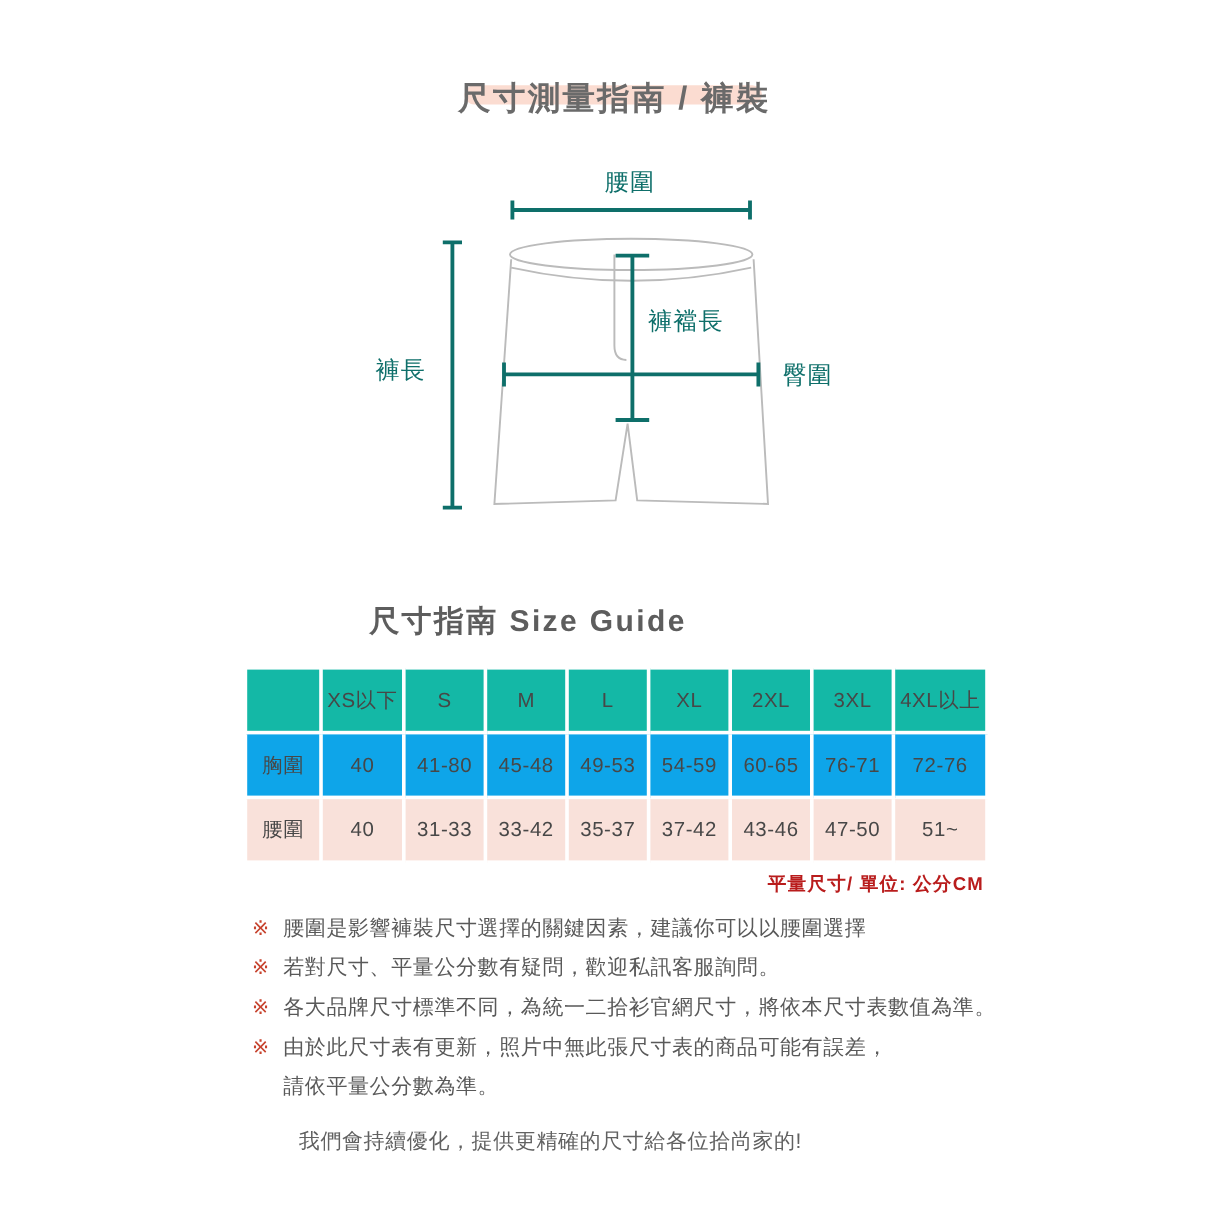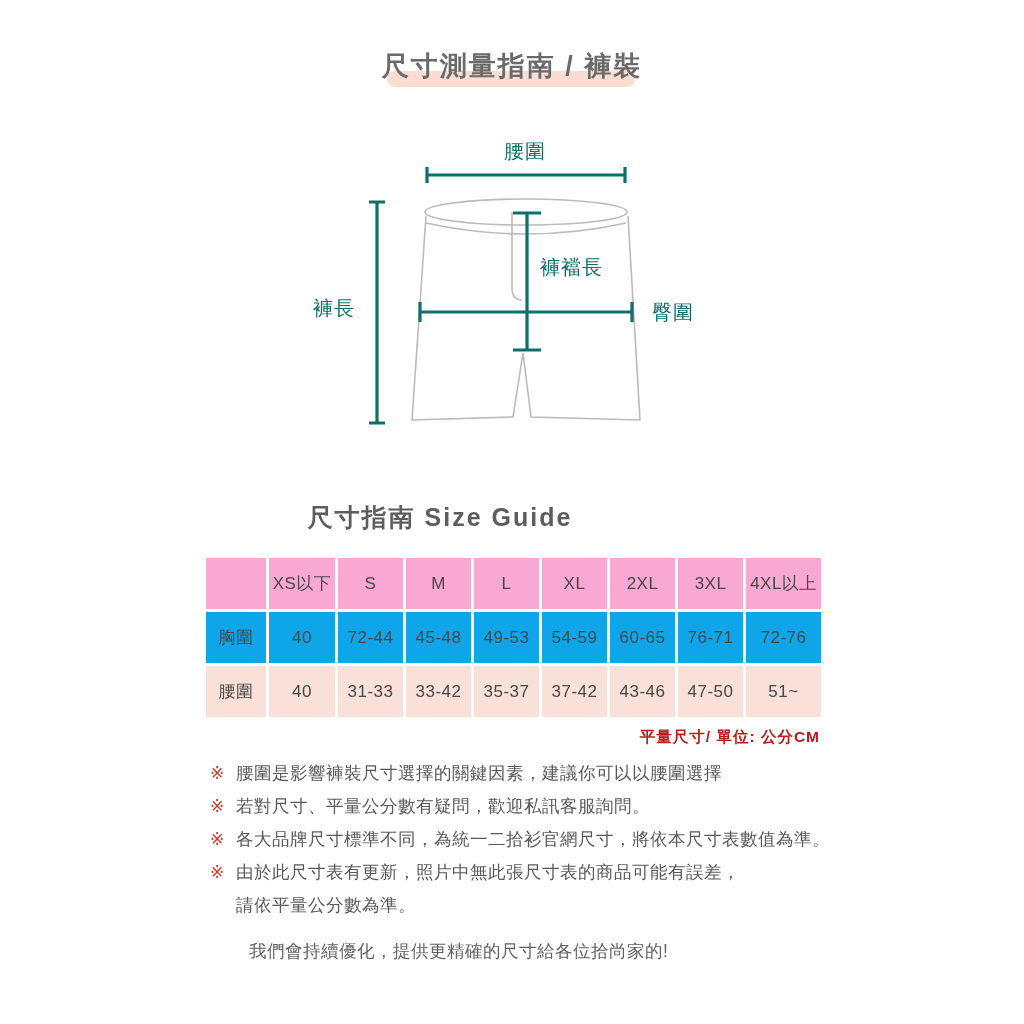--- a/index.html
+++ b/index.html
@@ -10,21 +10,21 @@
   }
   .page{position:absolute;inset:0;background:#ffffff;}
 
   
   .title-wrap{position:absolute;top:50px;left:0;width:1024px;text-align:center;}
   .title-highlight{
     position:absolute;left:387px;top:21px;width:248px;height:16px;
     background:#fbdcd1;border-radius:8px;z-index:0;
   }
   .page-title{
-    position:relative;z-index:1;margin:0;
+    position:relative;z-index:1;margin:16px;
     font-size:27px;font-weight:bold;color:#6a6a6a;letter-spacing:2px;line-height:32px;
   }
 
   
   .diagram{position:absolute;left:298px;top:128px;width:424px;height:335px;}
   .diagram text{
     font-family:"Liberation Sans","DejaVu Sans",sans-serif;
     font-size:20px;fill:#0e6f6a;letter-spacing:1px;
   }
   .gray-line{stroke:#bbbbbb;stroke-width:1.6;fill:none;}
@@ -37,21 +37,21 @@
   }
 
   table.size-table{
     position:absolute;left:203px;top:555px;width:618px;
     border-collapse:collapse;table-layout:fixed;
   }
   .size-table td{
     border:3px solid #ffffff;height:51px;text-align:center;vertical-align:middle;
     font-size:17px;color:#474747;letter-spacing:0.5px;padding:0;
   }
-  .size-table tr.hdr td{background:#f9a8d4;}
+  .size-table tr.hdr td{background:#14b8a6;}
   .size-table tr.row-white td{background:#0ea5e9;}
   .size-table tr.row-pink td{background:#f9e1da;}
 
   .unit-note{
     position:absolute;top:727px;right:204px;margin:0;
     font-size:15.5px;color:#b91c1c;letter-spacing:1px;font-weight:bold;
   }
 
   
   .notes{position:absolute;left:210px;top:757px;width:680px;}
@@ -118,21 +118,21 @@
         <td>M</td>
         <td>L</td>
         <td>XL</td>
         <td>2XL</td>
         <td>3XL</td>
         <td>4XL以上</td>
       </tr>
       <tr class="row-white">
         <td>胸圍</td>
         <td>40</td>
-        <td>72-44</td>
+        <td>41-80</td>
         <td>45-48</td>
         <td>49-53</td>
         <td>54-59</td>
         <td>60-65</td>
         <td>76-71</td>
         <td>72-76</td>
       </tr>
       <tr class="row-pink">
         <td>腰圍</td>
         <td>40</td>

